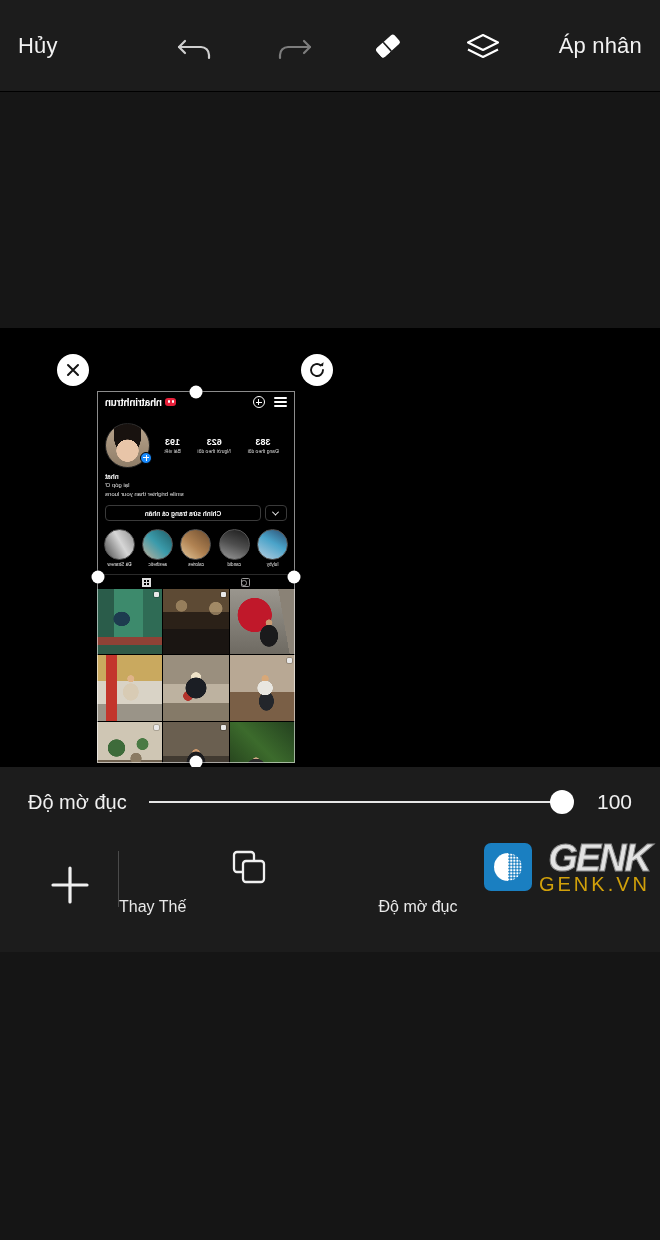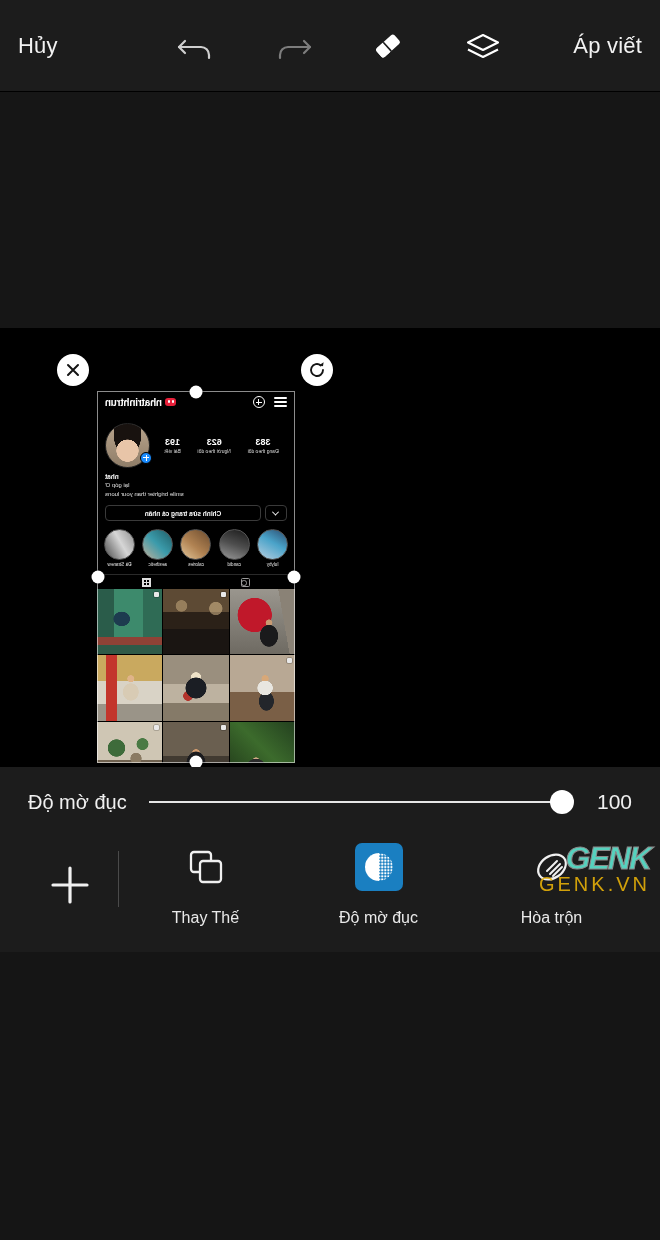--- a/index.html
+++ b/index.html
@@ -239,43 +239,43 @@
     width:24px; height:24px; border-radius:50%; background:#fff;
   }
   .slider-value { color:#f0f0f0; font-size:21px; width:52px; text-align:right; }
 
   .tools {
     display:flex; align-items:flex-start;
     height:110px; padding:6px 22px 0 22px;
   }
   .tool {
     flex:1; display:flex; flex-direction:column;
-    align-items:center; gap:18px;
+    gap:7px;
   }
   .tool-add { flex:0 0 96px; justify-content:center; padding-top:18px; }
   .tool-lab { color:#e9e9e9; font-size:16px; white-space:nowrap; }
   .tool-ic { height:48px; display:flex; align-items:center; justify-content:center; }
   .divider {
     width:1px; height:56px; background:#4a4a4a;
     margin-top:8px; flex:0 0 1px;
   }
   .active-bg {
     width:48px; height:48px; border-radius:7px; background:#1a7fc1;
     display:flex; align-items:center; justify-content:center;
   }
 
   
   .wm {
     position:absolute; right:10px; bottom:58px;
     pointer-events:none; opacity:.88;
     text-align:right;
   }
   .wm .g1 {
-    font-size:32px; font-weight:bold; font-style:italic;
-    color:#5eead4; letter-spacing:-2px; line-height:40px;
+    font-size:38px; font-weight:bold; font-style:italic;
+    color:#ffffff; letter-spacing:-2px; line-height:40px;
     -webkit-text-stroke:1px #9a9a9a;
   }
   .wm .g2 {
     font-size:20px; color:#eab308; letter-spacing:3px; line-height:20px;
     margin-top:-4px;
   }
 </style>
 </head>
 <body>
 
@@ -307,21 +307,21 @@
         </svg>
       </div>
       <div class="ic">
         <svg width="40" height="32" viewBox="0 0 40 32">
           <path d="M20 5 L35 12.5 L20 20 L5 12.5 Z" fill="none" stroke="#ffffff" stroke-width="2.1" stroke-linejoin="round"></path>
           <path d="M5 19.5 L20 27 L35 19.5" fill="none" stroke="#ffffff" stroke-width="2.1" stroke-linejoin="round"></path>
         </svg>
       </div>
     </div>
 
-    <div class="topbar-text tb-apply">Áp viết</div>
+    <div class="topbar-text tb-apply">Áp nhân</div>
   </div>
 
   <div class="canvas">
 
     <div class="layer">
       <div class="layer-inner">
 
         <div class="ig-top">
           <div class="ig-burger">
               <i></i>
@@ -561,29 +561,20 @@
                 <path d="M17 3 A14 14 0 0 0 17 31 Z" fill="#ffffff"></path>
                 <rect x="3" y="3" width="28" height="28" fill="url(#dots)" transform="rotate(0 17 17)" clip-path="url(#circ)"></rect>
                 <path d="M17 3 A14 14 0 0 0 17 31 L3 31 L3 3 Z" fill="#ffffff"></path>
               </g>
             </svg>
           </div>
         </div>
         <div class="tool-lab">Độ mờ đục</div>
       </div>
 
-      <div class="tool">
-        <div class="tool-ic">
-          <svg width="44" height="44" viewBox="0 0 44 44">
-            <ellipse cx="22" cy="22" rx="15" ry="11" fill="none" stroke="#f0f0f0" stroke-width="2.2" transform="rotate(-35 22 22)"></ellipse>
-            <path d="M17 26 L27 16 M20 29 L30 19 M23 31 L32 22" stroke="#f0f0f0" stroke-width="2" stroke-linecap="round"></path>
-          </svg>
-        </div>
-        <div class="tool-lab">Hòa trộn</div>
-      </div>
 
 
 
     </div>
 
     <div class="wm">
       <div class="g1">GENK</div>
       <div class="g2">GENK.VN</div>
     </div>
 

